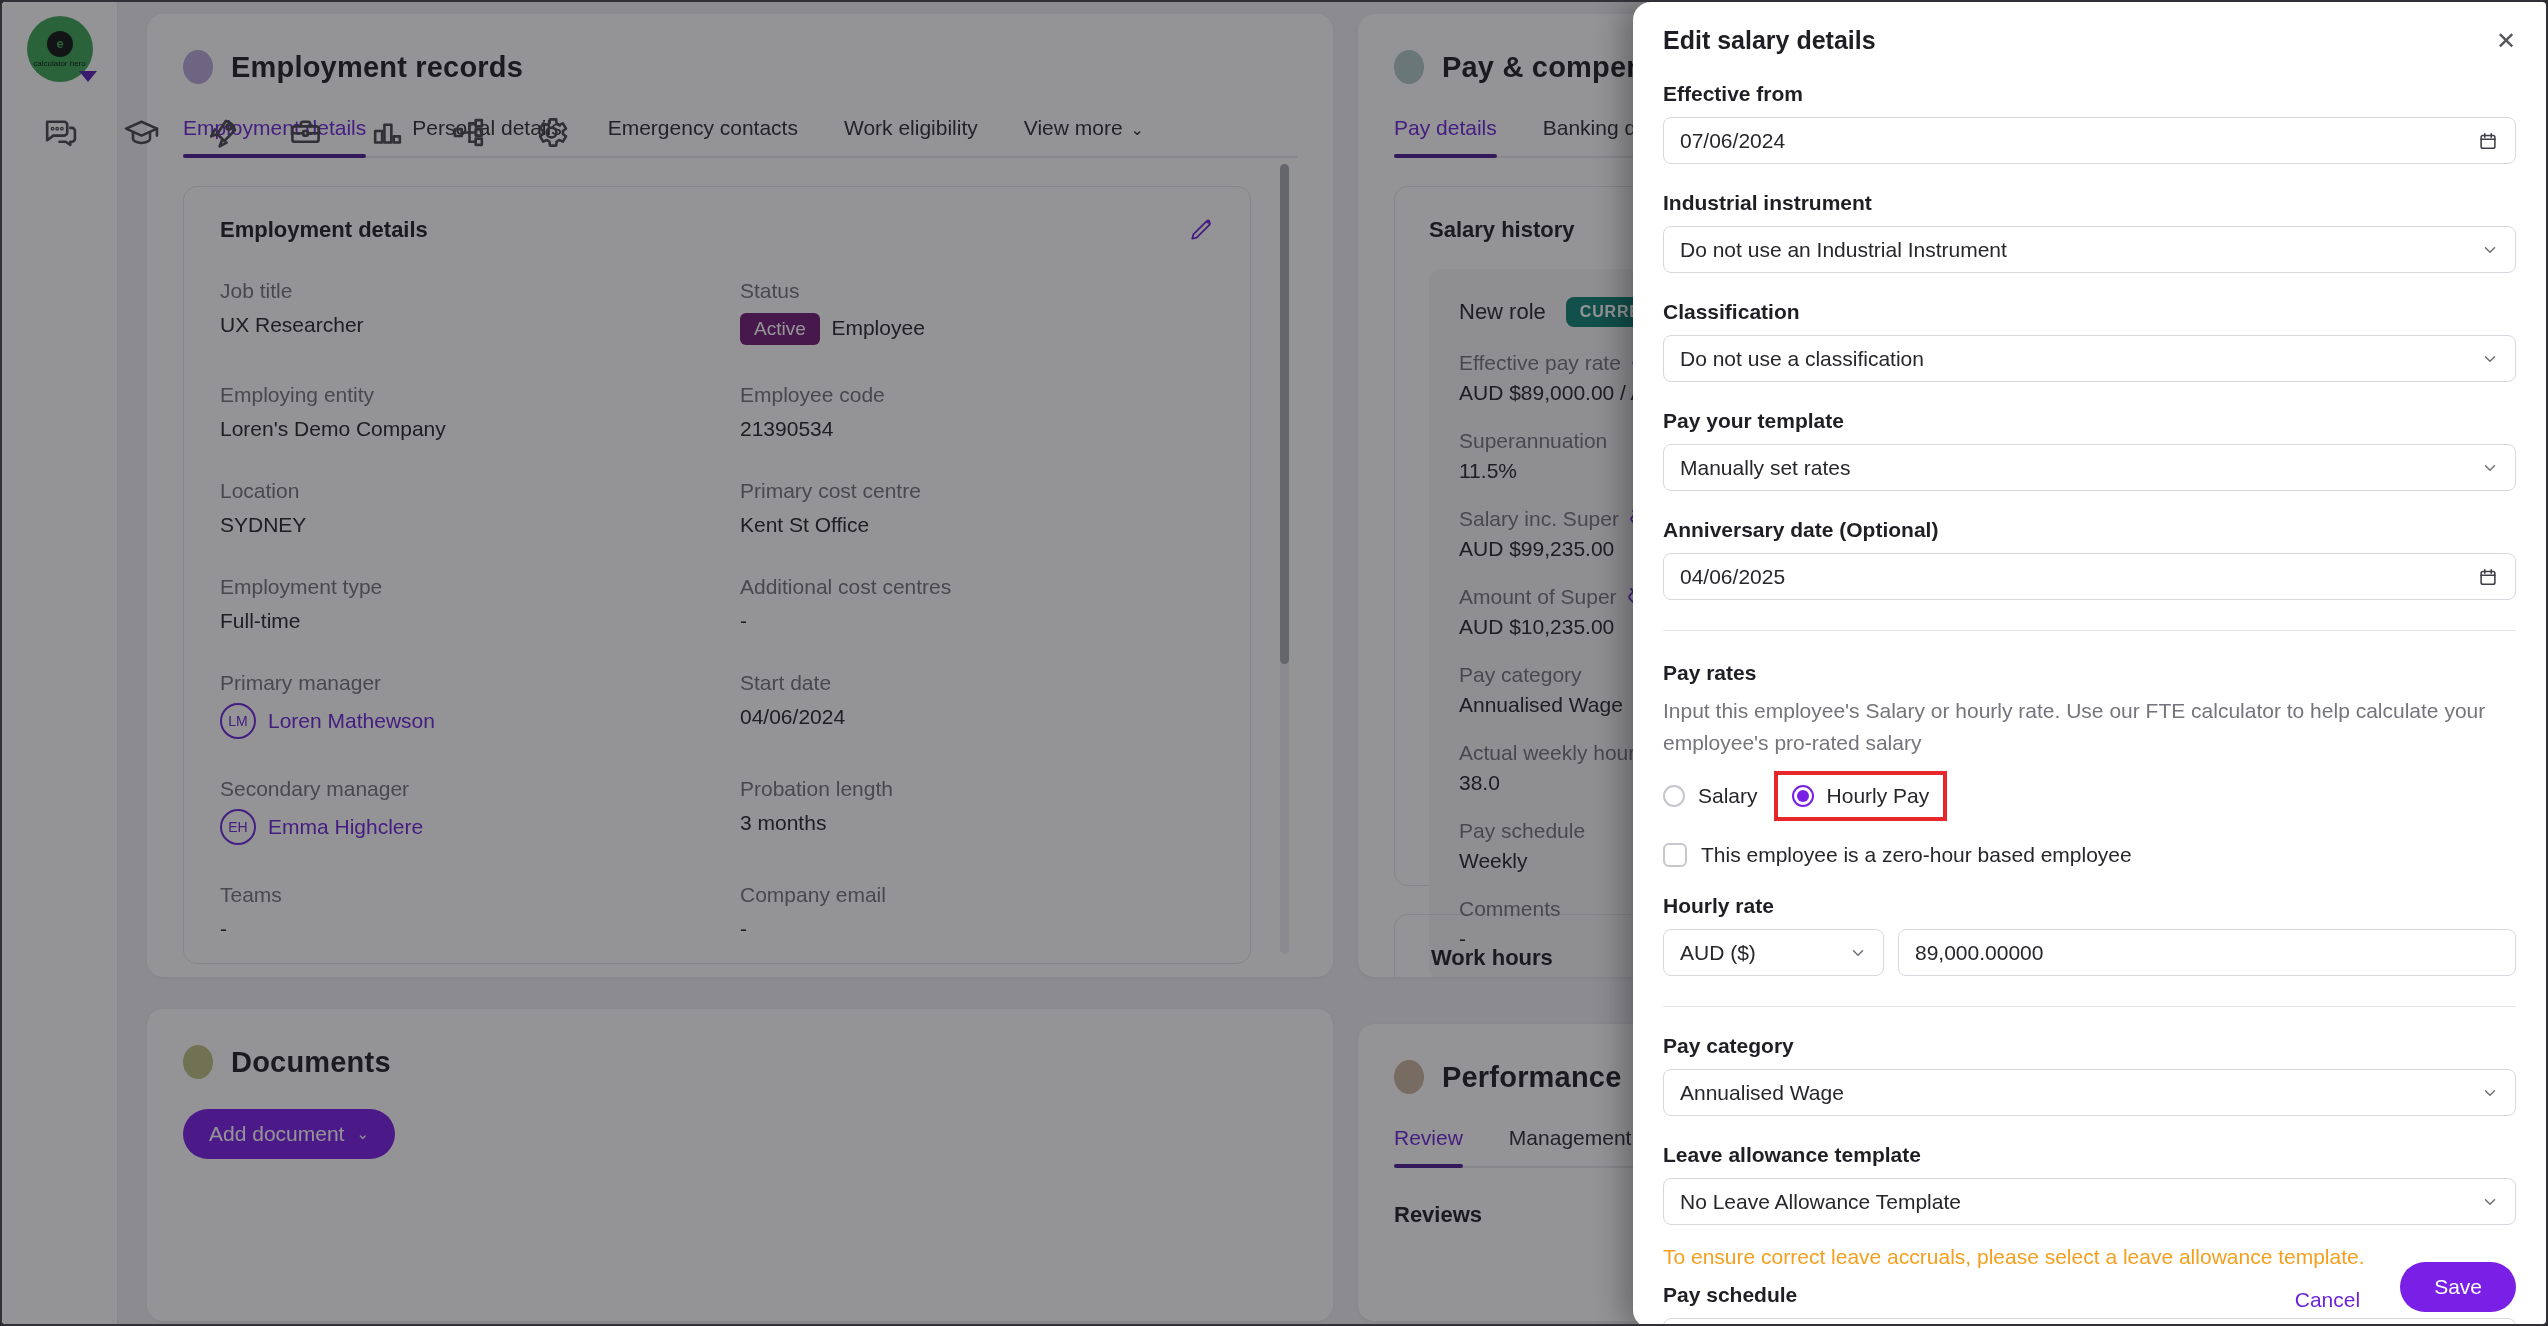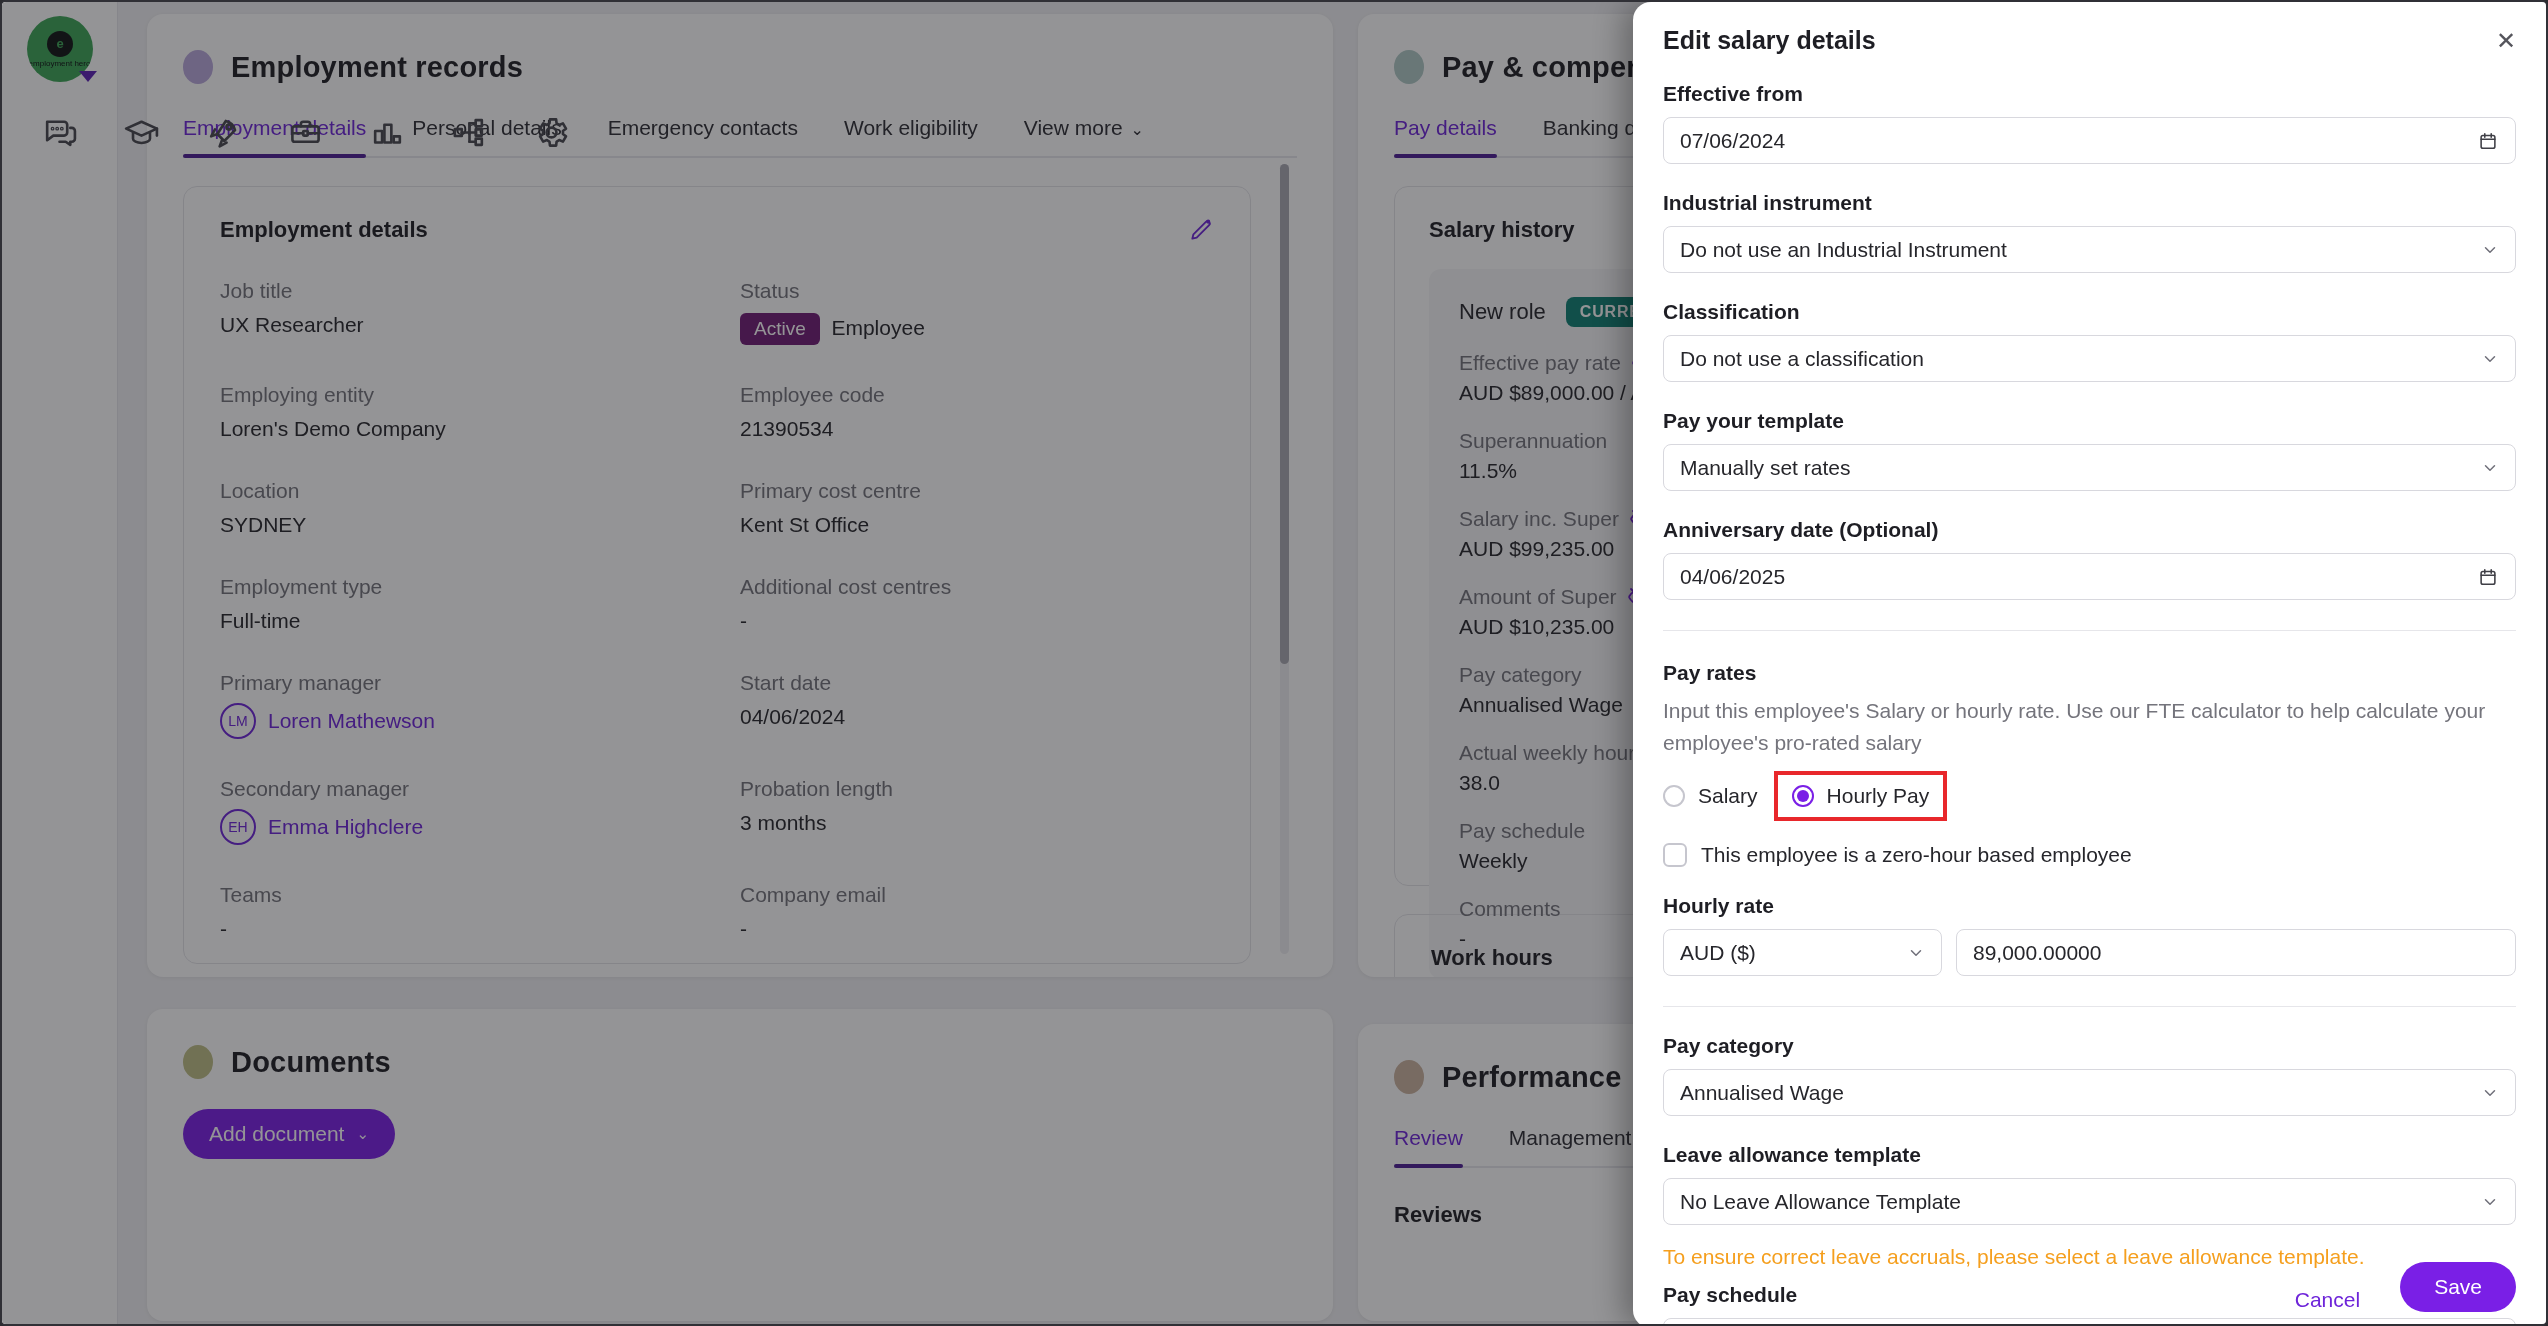--- a/index.html
+++ b/index.html
@@ -106,38 +106,38 @@
   .radio-row{display:flex;align-items:center;margin-top:12px}
   .radio-opt{display:inline-flex;align-items:center;gap:13px;font-size:21px;color:#26262B;cursor:pointer}
   .radio{width:22px;height:22px;border:2px solid #C6C6CE;border-radius:50%;box-sizing:border-box;position:relative;background:#fff}
   .radio.checked{border-color:#7A1FE6}
   .radio.checked::after{content:"";position:absolute;left:3px;top:3px;width:12px;height:12px;
     border-radius:50%;background:#7A1FE6}
   .annotation-box{display:inline-flex;border:4px solid #E8272B;padding:9px 14px;margin-left:16px}
   .check-row{display:flex;align-items:center;gap:14px;margin-top:22px;font-size:21px;cursor:pointer}
   .checkbox{width:24px;height:24px;border:2px solid #C6C6CE;border-radius:6px;box-sizing:border-box;background:#fff}
   .rate-row{display:flex;gap:14px}
-  .currency{width:279px;flex:none}
+  .currency{width:221px;flex:none}
   .rate{flex:1}
   .warning{font-size:21px;color:#F59F1E;margin-top:20px}
   .drawer-footer{position:absolute;right:30px;bottom:16px;display:flex;align-items:flex-end;gap:40px}
   .cancel-link{color:#6E25D9;font-size:21px;cursor:pointer}
   .btn-save{background:#7A1FE6;color:#fff;border:none;font-size:21px;font-family:inherit;
     padding:13px 34px;border-radius:27px;cursor:pointer}
 </style>
 </head>
 <body>
 
 <div class="screen">
 
   <aside class="sidebar">
     <div class="logo">
       <div class="logo-circle">
         <div class="logo-glyph">e</div>
-        <div class="logo-text">employment hero</div>
+        <div class="logo-text">calculator hero</div>
       </div>
       <div class="logo-caret"></div>
     </div>
     <nav class="nav">
       <div class="nav-item">
         <svg viewBox="0 0 24 24">
             <path d="M3.5 10.5L12 3.5l8.5 7M5.5 9.5V20h13V9.5"></path>
           </svg>
       </div>
       <div class="nav-item">

